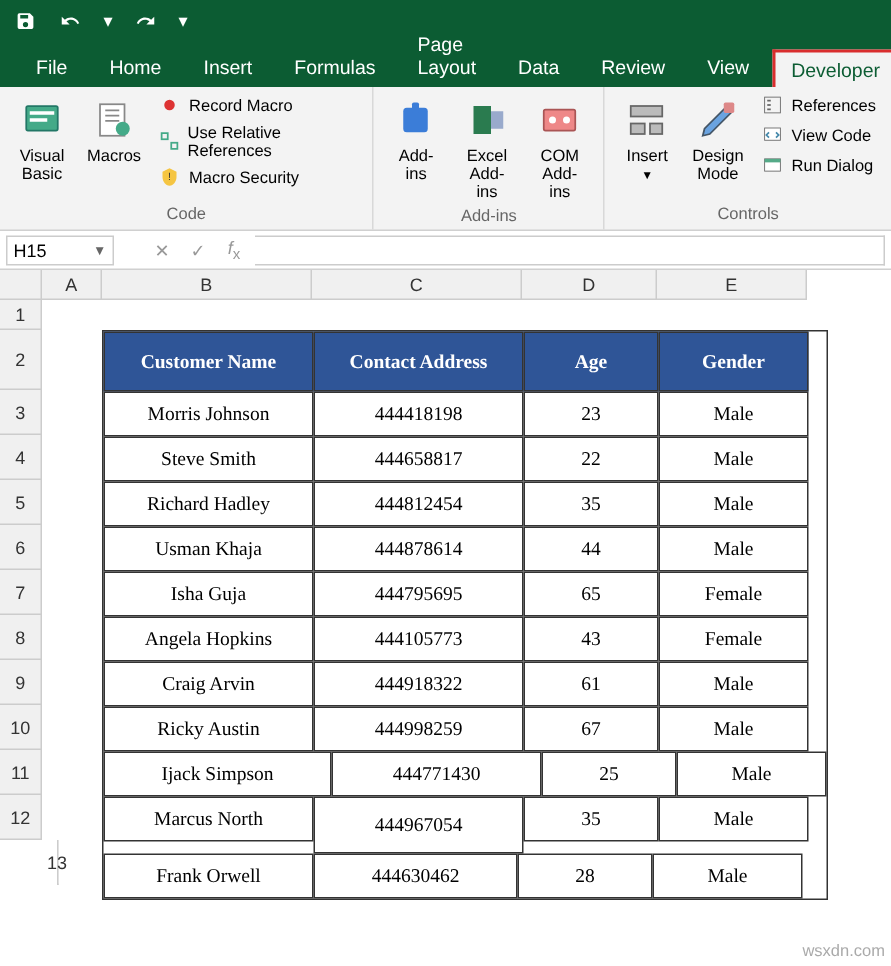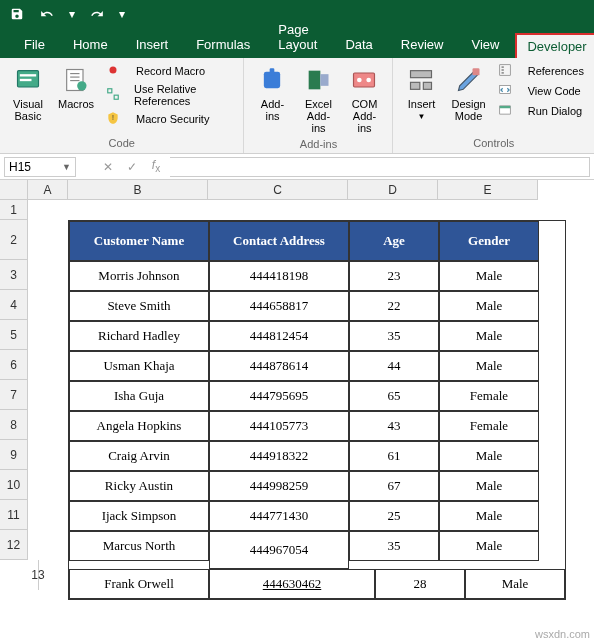--- a/index.html
+++ b/index.html
@@ -16,21 +16,21 @@
 .tab.active { background: #f3f3f3; color: #0c5c33; border: 2px solid #d92e2e; border-bottom: none; padding: 4px 10px; }
 
 
 .ribbon { background: #f3f3f3; border-bottom: 1px solid #d0d0d0; height: 96px; display: flex; }
 .group { border-right: 1px solid #d8d8d8; padding: 4px 8px 2px; display: flex; flex-direction: column; }
 .group-body { flex: 1; display: flex; align-items: flex-start; gap: 6px; }
 .group-label { text-align: center; font-size: 11px; color: #666; padding: 2px 0; }
 .bigbtn { display: flex; flex-direction: column; align-items: center; gap: 2px; padding: 2px 4px; cursor: pointer; font-size: 11px; text-align: center; }
 .bigbtn .ico { width: 32px; height: 32px; display: flex; align-items: center; justify-content: center; }
 .smallbtns { display: flex; flex-direction: column; gap: 2px; font-size: 11px; }
-.smallbtn { display: flex; align-items: center; gap: 14px; padding: 1px 2px; cursor: pointer; }
+.smallbtn { display: flex; align-items: center; gap: 4px; padding: 1px 2px; cursor: pointer; }
 .smallbtn .sico { width: 16px; height: 16px; }
 
 
 .fbar { height: 26px; display: flex; align-items: center; border-bottom: 1px solid #d0d0d0; padding: 2px 4px; gap: 4px; }
 .namebox { width: 72px; height: 20px; border: 1px solid #ccc; background: #fff; font-size: 12px; padding: 0 4px; display: flex; align-items: center; justify-content: space-between; }
 .namebox .dd { color: #666; font-size: 9px; }
 .fbar .fctrl { width: 20px; text-align: center; color: #999; cursor: pointer; }
 .formula-input { flex: 1; height: 20px; border: 1px solid #ccc; border-left: none; background: #fff; }
 
 
@@ -314,34 +314,34 @@
           <div class="dcell" style="width: 90px; height: 30px;">61</div>
           <div class="dcell" style="width: 100px; height: 30px;">Male</div>
         </div>
         <div class="drow">
           <div class="dcell" style="width: 140px; height: 30px;">Ricky Austin</div>
           <div class="dcell" style="width: 140px; height: 30px;">444998259</div>
           <div class="dcell" style="width: 90px; height: 30px;">67</div>
           <div class="dcell" style="width: 100px; height: 30px;">Male</div>
         </div>
         <div class="drow">
-          <div class="dcell" style="width: 140px; height: 30px;">Ijack Simpson</div>
+          <div class="dcell" style="width: 152px; height: 30px;">Ijack Simpson</div>
           <div class="dcell" style="width: 140px; height: 30px;">444771430</div>
           <div class="dcell" style="width: 90px; height: 30px;">25</div>
           <div class="dcell" style="width: 100px; height: 30px;">Male</div>
         </div>
         <div class="drow">
           <div class="dcell" style="width: 140px; height: 30px;">Marcus North</div>
           <div class="dcell" style="width: 140px; height: 38px;">444967054</div>
           <div class="dcell" style="width: 90px; height: 30px;">35</div>
           <div class="dcell" style="width: 100px; height: 30px;">Male</div>
         </div>
         <div class="drow">
           <div class="dcell" style="width: 140px; height: 30px;">Frank Orwell</div>
-          <div class="dcell" style="width: 166px; height: 30px; text-decoration: underline;">444630462</div>
+          <div class="dcell" style="width: 136px; height: 30px;">444630462</div>
           <div class="dcell" style="width: 90px; height: 30px;">28</div>
           <div class="dcell" style="width: 100px; height: 30px;">Male</div>
         </div>
       </div>
     </div>
 </div>
 
 <div class="watermark">wsxdn.com</div>
 
 </body></html>

